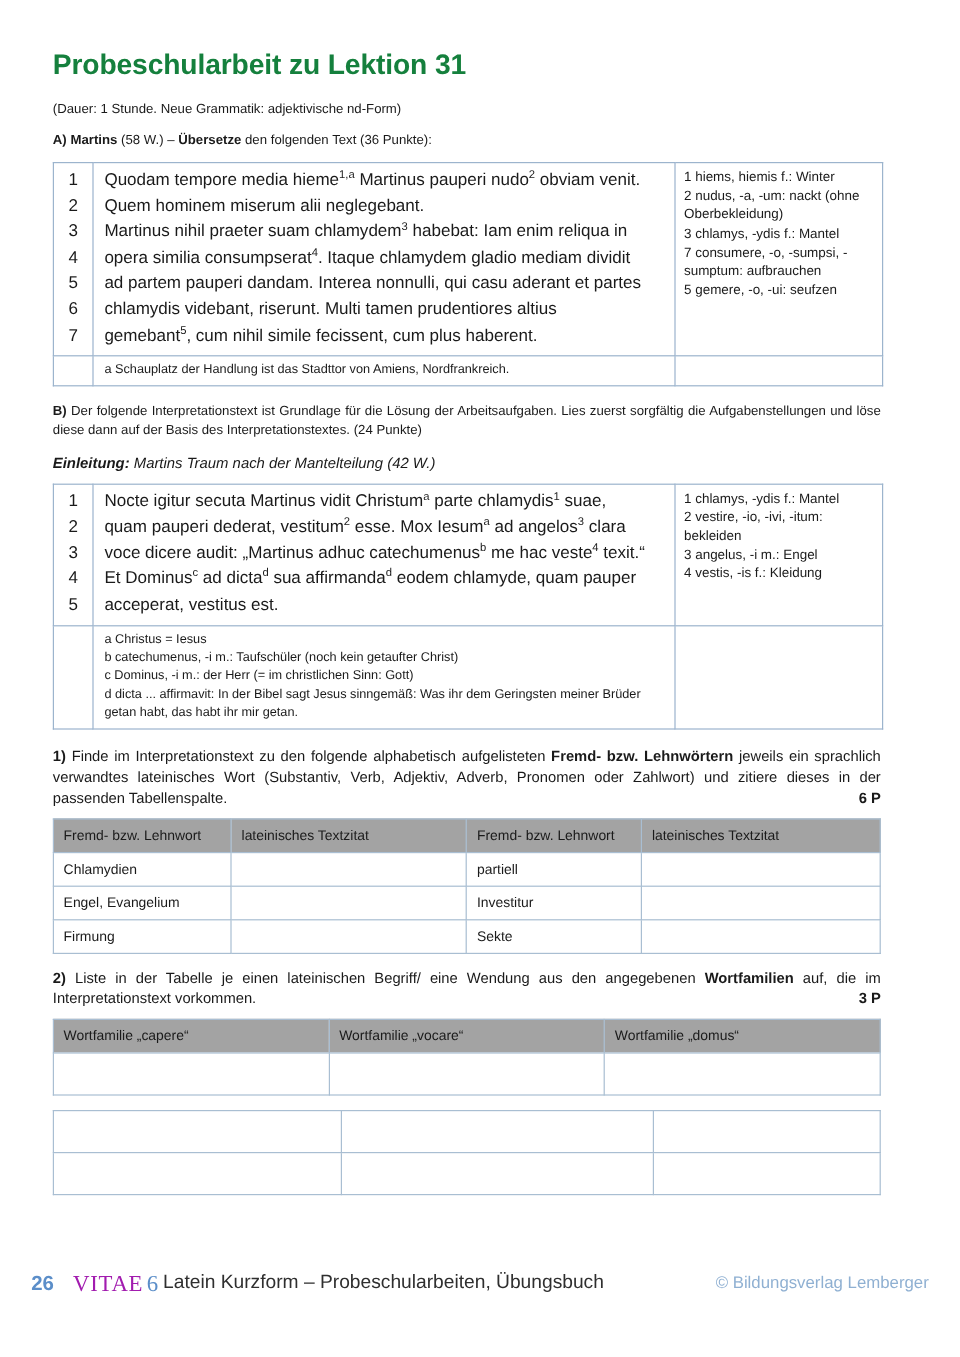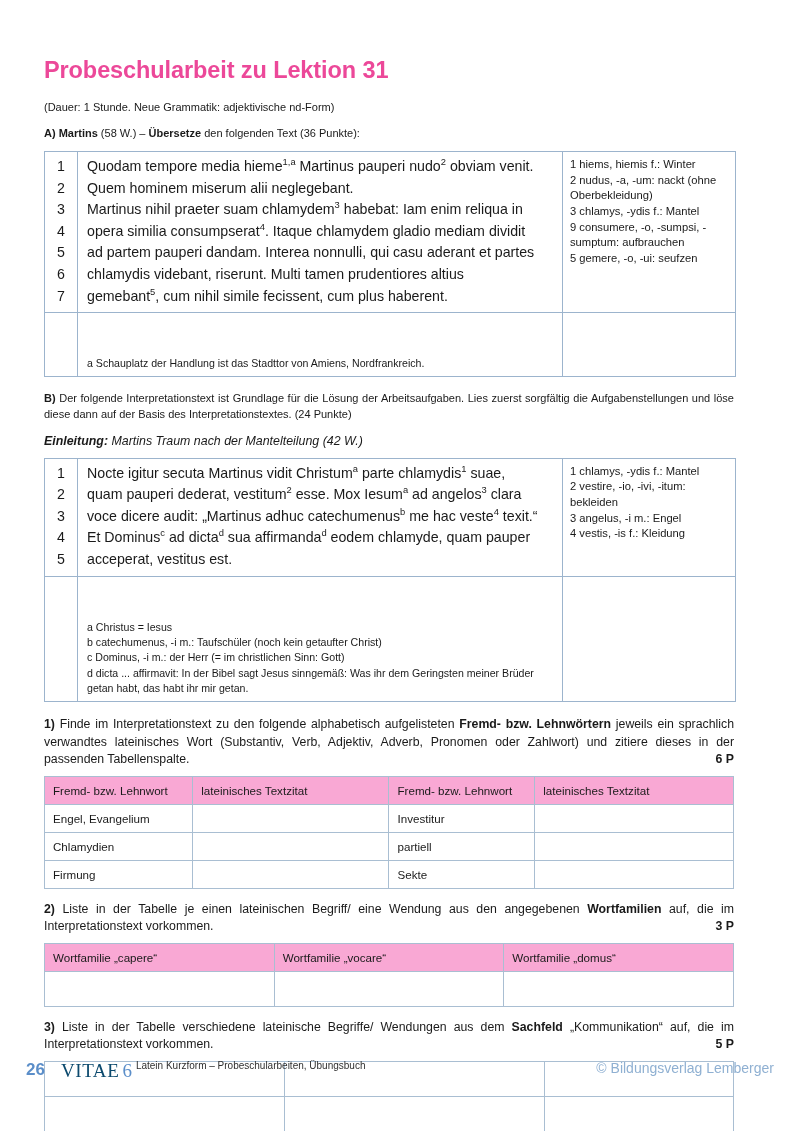--- a/index.html
+++ b/index.html
@@ -25,25 +25,25 @@
   }
   .content {
     position: absolute;
     left: 44px;
     top: 42px;
     width: 690px;
   }
 
   
   .doc-title {
-    color: #ec4899;
+    color: #15803d;
     font-size: 23.5px;
     font-weight: bold;
     letter-spacing: -0.1px;
-    margin: 16px 0 16px 0;
+    margin: 0 0 16px 0;
     line-height: 1.1;
   }
 
   
   .para {
     font-size: 11px;
     line-height: 1.42;
     margin: 0 0 11px 0;
   }
   .para.tight { margin-bottom: 9px; }
@@ -93,41 +93,40 @@
   }
   .vocab-cell {
     font-size: 11.2px;
     line-height: 1.40;
     padding: 5px 6px 5px 7px;
   }
   .note-cell {
     font-size: 10.6px;
     line-height: 1.45;
     padding: 4px 6px 5px 9px;
-    margin-top: 39px;
   }
   .empty-cell { padding: 0; }
   sup { font-size: 0.66em; line-height: 0; vertical-align: super; }
 
   
   .ex-table {
     border: 1px solid #8fa9c2;
     margin: 0 0 12px 0;
   }
   .ex-table th, .ex-table td {
     border: 1px solid #a9bed2;
     font-size: 11.6px;
     font-weight: normal;
     text-align: left;
     padding: 6px 7px 6px 8px;
     height: 15px;
     vertical-align: middle;
   }
   .ex-table thead th {
-    background: #f9a8d4;
+    background: #a3a3a3;
   }
   .ex1 .c1 { width: 21.2%; }
   .ex1 .c2 { width: 28.8%; }
   .ex1 .c3 { width: 20.8%; }
   .ex1 .c4 { width: 29.2%; }
 
   .ex2 td, .ex2 th { width: 33.33%; }
   .ex2 .filler td { height: 22px; }
 
   .ex3 .k1 { width: 35%; }
@@ -152,34 +151,34 @@
     display: flex;
     align-items: flex-start;
   }
   .footer-page {
     color: #5b8ec9;
     font-weight: bold;
     font-size: 17px;
     margin-right: 16px;
   }
   .footer-brand {
-    color: #0c4a6e;
+    color: #a21caf;
     font-family: "Liberation Serif", serif;
     font-size: 19px;
     letter-spacing: 0.6px;
   }
   .footer-brand-num {
     color: #5b8ec9;
     font-family: "Liberation Serif", serif;
     font-size: 19px;
     margin: 0 4px 0 3px;
   }
   .footer-sub {
     color: #2f2f2f;
-    font-size: 10px;
+    font-size: 16px;
   }
   .footer-copy {
     margin-left: auto;
     color: #8fb0d2;
     font-size: 14px;
   }
 </style>
 </head>
 <body>
 
@@ -222,21 +221,21 @@
                 <div>ad partem pauperi dandam. Interea nonnulli, qui casu aderant et partes</div>
                 <div>chlamydis videbant, riserunt. Multi tamen prudentiores altius</div>
                 <div>gemebant<sup>5</sup>, cum nihil simile fecissent, cum plus haberent.</div>
               </div>
         </td>
         <td class="col-vocab">
           <div class="vocab-cell">
                 <div>1 hiems, hiemis f.: Winter</div>
                 <div>2 nudus, -a, -um: nackt (ohne Oberbekleidung)</div>
                 <div>3 chlamys, -ydis f.: Mantel</div>
-                <div>9 consumere, -o, -sumpsi, -sumptum: aufbrauchen</div>
+                <div>7 consumere, -o, -sumpsi, -sumptum: aufbrauchen</div>
                 <div>5 gemere, -o, -ui: seufzen</div>
               </div>
         </td>
       </tr>
       <tr>
         <td class="col-lineno empty-cell"></td>
         <td class="col-text">
           <div class="note-cell">
                 <div>a Schauplatz der Handlung ist das Stadttor von Amiens, Nordfrankreich.</div>
               </div>
@@ -313,29 +312,29 @@
       <thead>
         <tr>
           <th class="c1">Fremd- bzw. Lehnwort</th>
           <th class="c2">lateinisches Textzitat</th>
           <th class="c3">Fremd- bzw. Lehnwort</th>
           <th class="c4">lateinisches Textzitat</th>
         </tr>
       </thead>
       <tbody>
         <tr>
+          <td>Chlamydien</td>
+          <td></td>
+          <td>partiell</td>
+          <td></td>
+        </tr>
+        <tr>
           <td>Engel, Evangelium</td>
           <td></td>
           <td>Investitur</td>
-          <td></td>
-        </tr>
-        <tr>
-          <td>Chlamydien</td>
-          <td></td>
-          <td>partiell</td>
           <td></td>
         </tr>
         <tr>
           <td>Firmung</td>
           <td></td>
           <td>Sekte</td>
           <td></td>
         </tr>
       </tbody>
     </table>
@@ -358,27 +357,20 @@
       </thead>
       <tbody>
         <tr class="filler">
           <td></td>
           <td></td>
           <td></td>
         </tr>
       </tbody>
     </table>
 
-    <p class="task">
-      <b>3)</b>
-      <span>Liste in der Tabelle verschiedene lateinische Begriffe/ Wendungen aus dem</span>
-      <b>Sachfeld</b>
-      <span>„Kommunikation“ auf, die im Interpretationstext vorkommen.</span>
-      <b class="points">5 P</b>
-    </p>
 
     <table class="ex-table ex3">
       <tbody>
         <tr>
           <td class="k1"></td>
           <td class="k2"></td>
           <td class="k3"></td>
         </tr>
         <tr>
           <td class="k1"></td>

